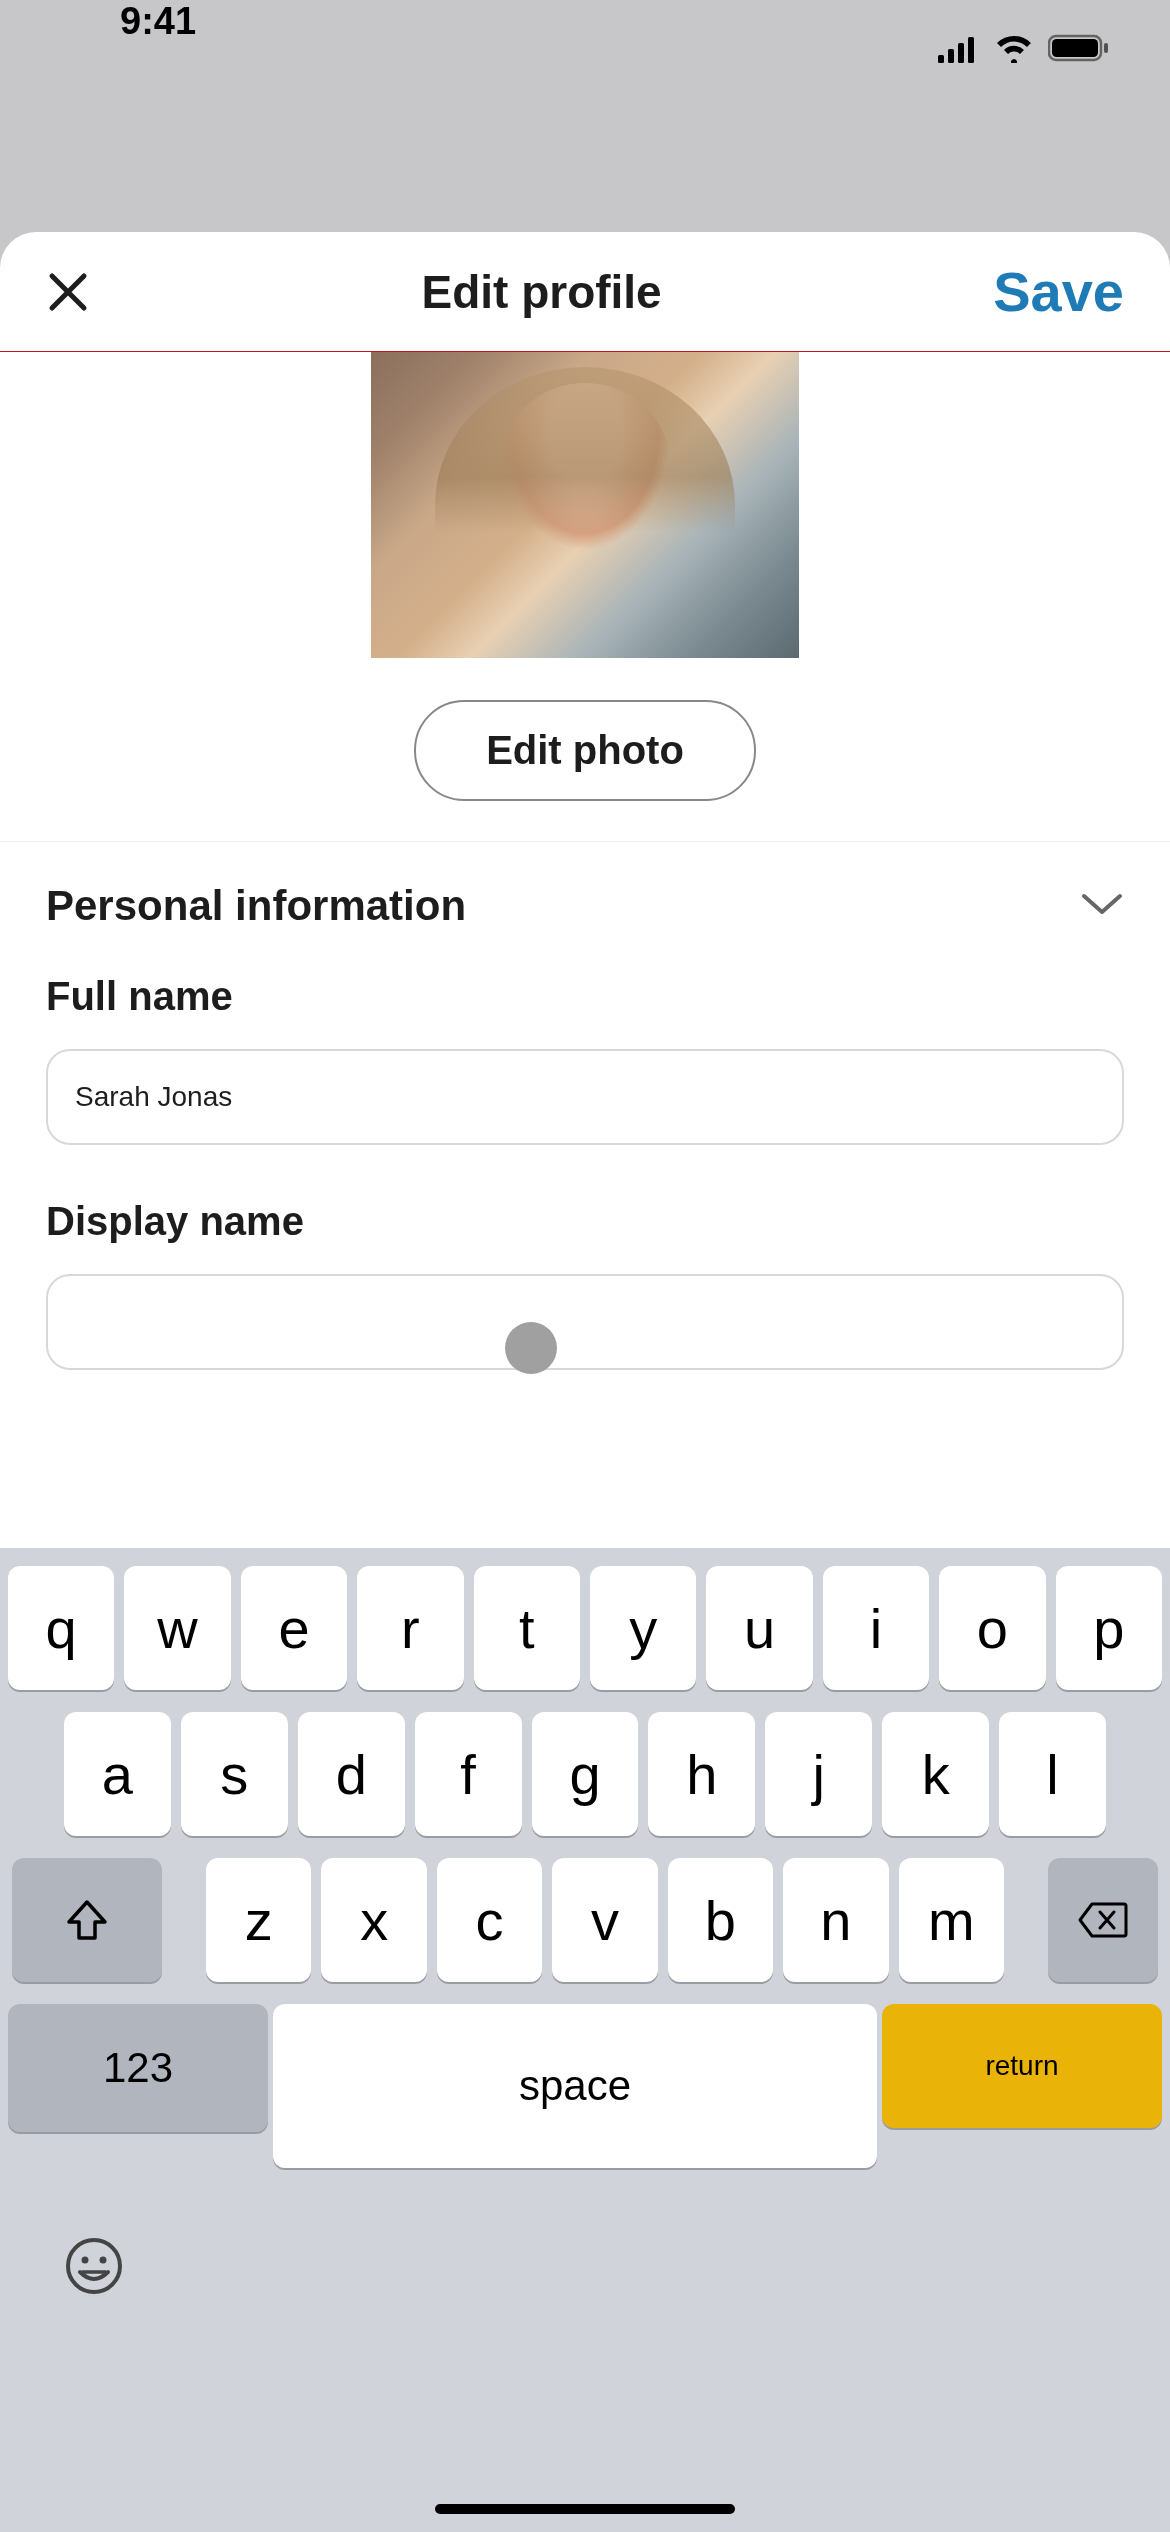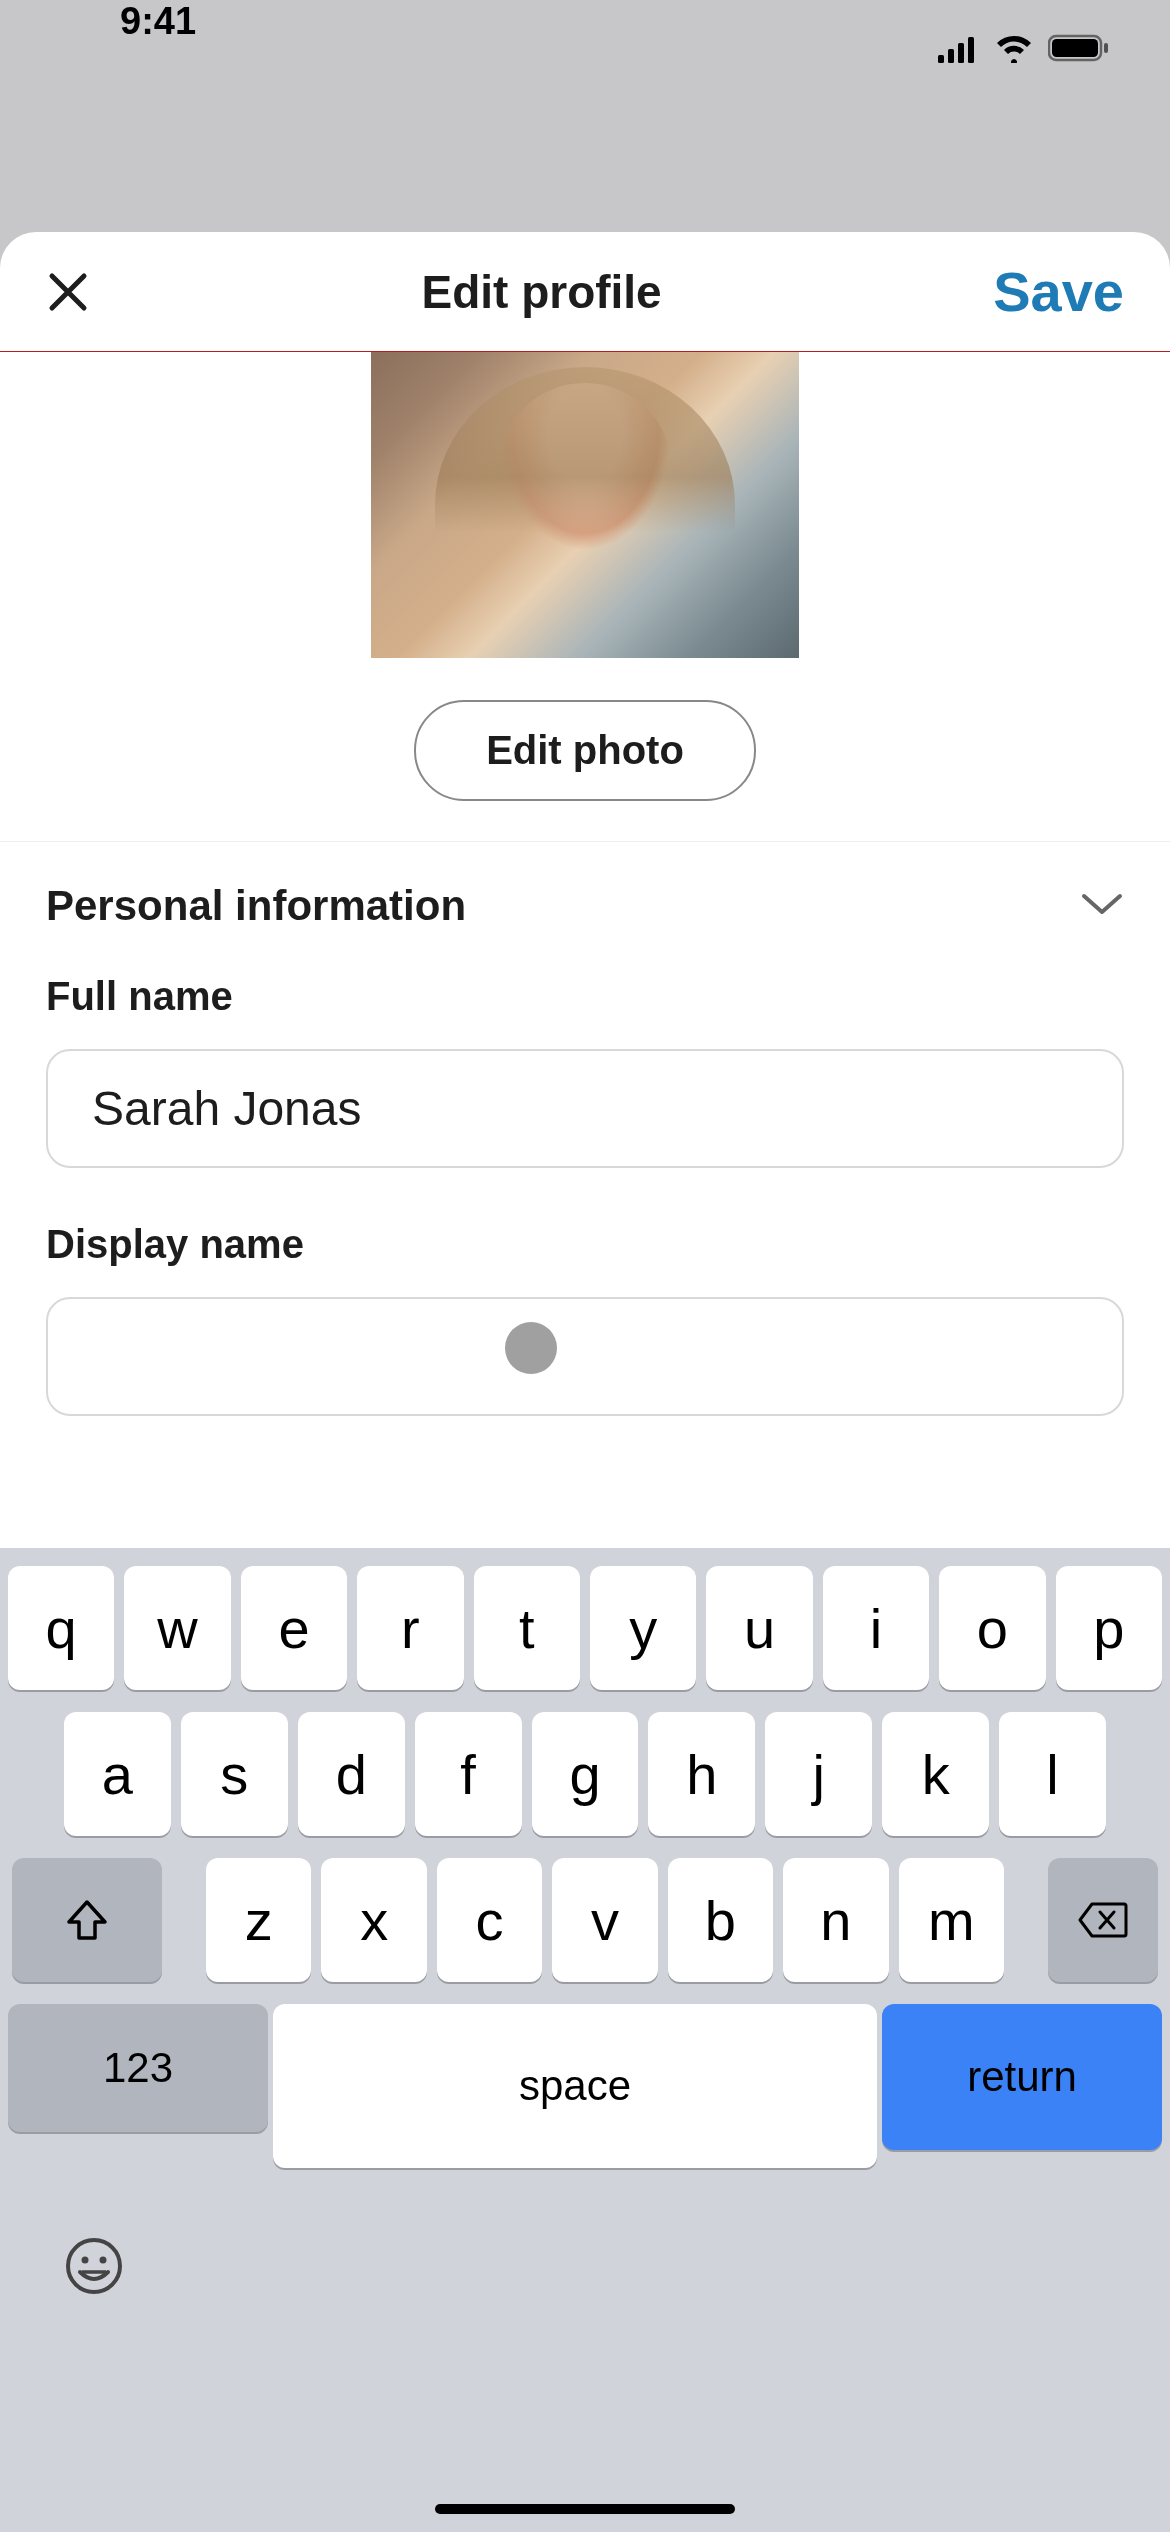--- a/index.html
+++ b/index.html
@@ -108,22 +108,22 @@
       font-size: 40px;
       font-weight: 700;
       color: #1d1d1d;
       margin-bottom: 30px;
       margin-top: 8px;
     }
     .text-input {
       width: 100%;
       border: 2px solid #d8d8d8;
       border-radius: 24px;
-      padding: 30px 44px;
-      font-size: 48px;
+      padding: 30px 27px;
+      font-size: 28px;
       color: #1d1d1d;
       background: #fff;
       outline: none;
       margin-bottom: 46px;
       font-family: inherit;
     }
     .text-input.focused {
       caret-color: #2b6dcf;
     }
 
@@ -186,25 +186,25 @@
       font-size: 42px;
       height: 128px;
     }
     .kb-key.space {
       flex: 1;
       max-width: none;
       font-size: 42px;
       height: 164px;
     }
     .kb-key.return {
-      background: #3b82f6;
+      background: #eab308;
       flex: 0 0 280px;
       max-width: 280px;
-      font-size: 42px;
-      height: 146px;
+      font-size: 28px;
+      height: 124px;
     }
     .kb-bottom {
       display: flex;
       justify-content: space-between;
       align-items: center;
       padding: 46px 56px 0;
     }
     .emoji-icon { font-size: 56px; color: #444; }
 
     .home-indicator {

